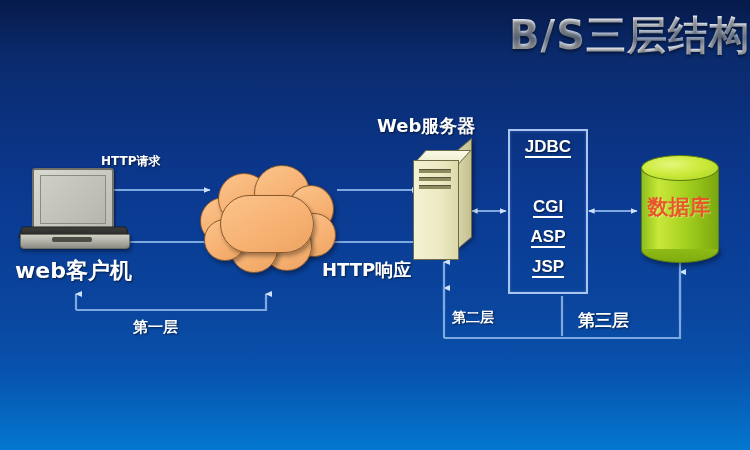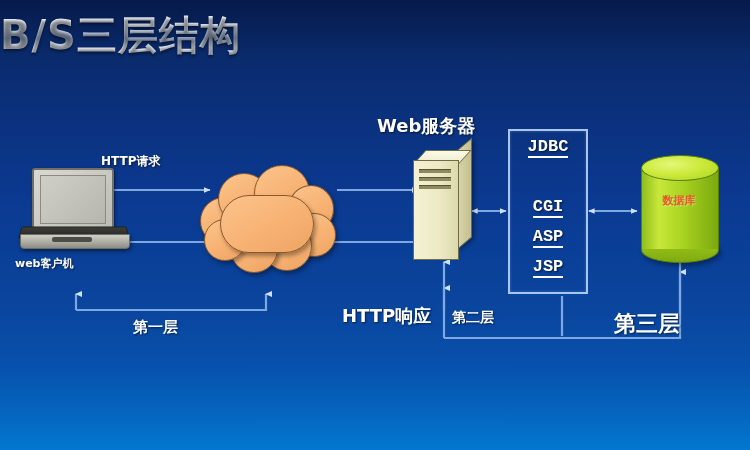--- a/index.html
+++ b/index.html
@@ -24,21 +24,21 @@
         #0566bf 92%,
         #0377cf 100%);
   }
 
   
   #title {
     position: absolute;
     left: 0;
     top: 8px;
     width: 750px;
-    text-align: left;
+    text-align: right;
     font-size: 40px;
     font-weight: 700;
     letter-spacing: 1px;
     color: #e9eef7;
     background: linear-gradient(to bottom, #ffffff 0%, #dfe6f2 35%, #9fb0cc 55%, #f2f5fb 72%, #cdd6e6 100%);
     -webkit-background-clip: text;
     background-clip: text;
     -webkit-text-fill-color: transparent;
     text-shadow: 0 2px 3px rgba(0,0,0,0.45);
     font-family: "DejaVu Sans", "Liberation Sans", sans-serif;
@@ -49,26 +49,26 @@
     position: absolute;
     color: #ffffff;
     font-weight: 700;
     text-shadow: 1px 1px 2px rgba(0,0,0,0.55);
     white-space: nowrap;
     font-family: "DejaVu Sans", "Liberation Sans", sans-serif;
     text-align: right;
   }
 
   #lbl-http-req { left: 101px; top: 153px; font-size: 12px; }
-  #lbl-http-res { left: 342px; top: 258px; font-size: 18px; margin-top: 46px; }
+  #lbl-http-res { left: 322px; top: 258px; font-size: 18px; }
   #lbl-webserver { left: 377px; top: 114px; font-size: 18px; }
-  #lbl-client { left: 15px;  top: 256px; font-size: 11px; }
+  #lbl-client { left: 15px;  top: 256px; font-size: 22px; }
   #lbl-tier1 { left: 133px; top: 318px; font-size: 15px; }
   #lbl-tier2 { left: 452px; top: 309px; font-size: 14px; }
-  #lbl-tier3 { left: 578px; top: 309px; font-size: 22px; margin-left: 36px; }
+  #lbl-tier3 { left: 578px; top: 309px; font-size: 17px; }
 
   
   #laptop { position: absolute; left: 20px; top: 168px; width: 110px; height: 85px; }
   .lap-lid {
     position: absolute; left: 12px; top: 0; width: 78px; height: 60px;
     background: linear-gradient(135deg,#d9d9d2 0%, #bcbcb4 100%);
     border: 2px solid #6f6f68; border-radius: 3px;
     box-shadow: 1px 1px 3px rgba(0,0,0,0.5);
   }
   .lap-screen {
@@ -137,21 +137,21 @@
   
   #midbox {
     position: absolute; left: 508px; top: 129px; width: 76px; height: 161px;
     border: 2px solid #aac6ef; background: transparent;
     box-shadow: 0 0 3px rgba(150,190,250,0.35) inset;
   }
   #midbox .item {
     position: absolute; left: 0; width: 76px; text-align: center;
     color: #ffffff; font-weight: 700; font-size: 17px;
     text-shadow: 1px 1px 2px rgba(0,0,0,0.6);
-    font-family: Liberation Mono, monospace;
+    font-family: Liberation Sans, sans-serif;
   }
   #midbox .item span {
     border-bottom: 2px solid #ffffff; padding-bottom: 0px;
   }
 
   
   #db { position: absolute; left: 641px; top: 155px; width: 78px; height: 106px; }
   .db-body {
     position: absolute; left: 0; top: 12px; width: 76px; height: 82px;
     background: linear-gradient(to right,#8fbe1d 0%, #c8e83a 22%, #a7d221 55%, #7ba80f 100%);
@@ -165,21 +165,21 @@
   }
   .db-bot {
     position: absolute; left: 0; top: 82px; width: 76px; height: 24px;
     border-radius: 50%;
     background: linear-gradient(to bottom,#9ec91b 0%, #7fab10 100%);
     border: 1px solid #5d7f0a;
     box-shadow: 2px 3px 5px rgba(0,0,0,0.4);
   }
   #db-text {
     position: absolute; left: 0; top: 38px; width: 76px; text-align: center;
-    color: #e8572a; font-weight: 700; font-size: 11px; z-index: 6;
+    color: #e8572a; font-weight: 700; font-size: 21px; z-index: 6;
     text-shadow: 1px 1px 1px rgba(255,255,200,0.45);
     font-family: "DejaVu Sans", "Liberation Sans", sans-serif;
   }
 
   
   #wires { position: absolute; left: 0; top: 0; width: 750px; height: 450px; }
 </style>
 </head>
 <body>
 

